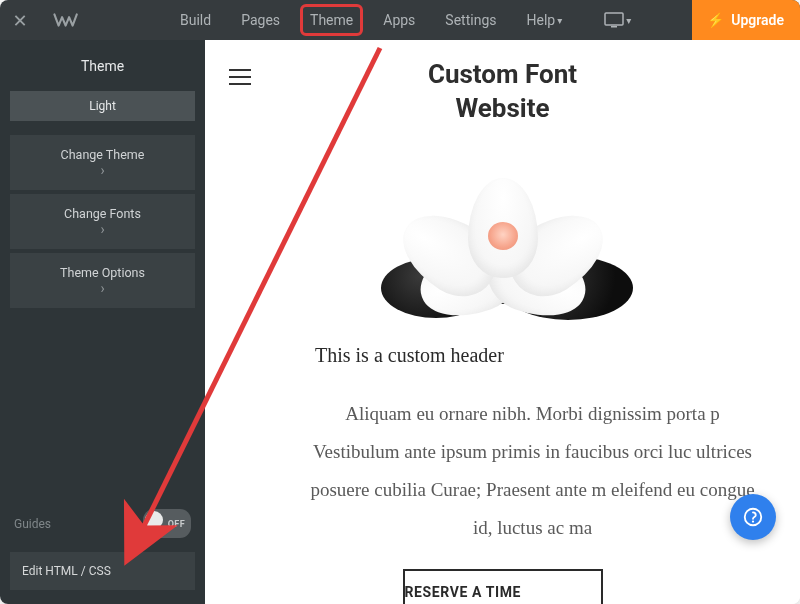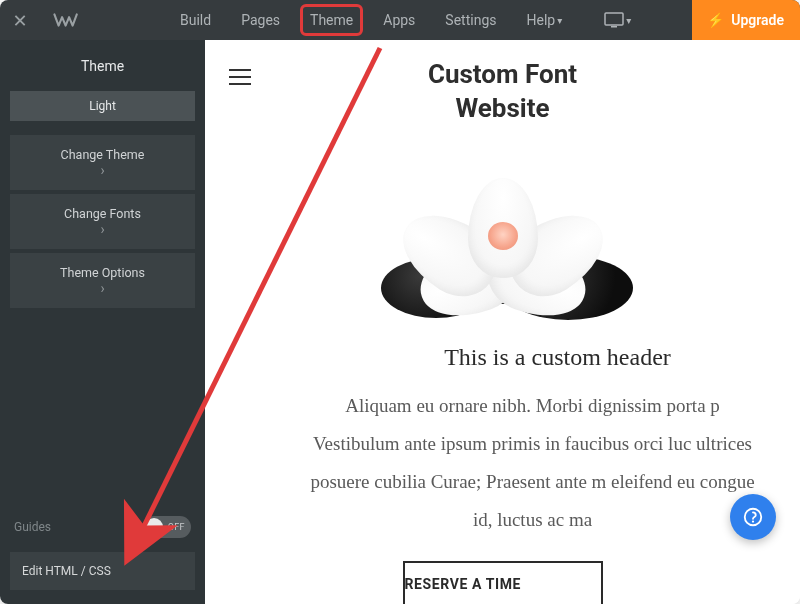--- a/index.html
+++ b/index.html
@@ -27,21 +27,21 @@
   
   .sidebar { width: 205px; background:#2e3538; color:#cfd3d5; display:flex; flex-direction:column; font-size:13px; }
   .side-title { text-align:center; padding:18px 0 16px; color:#e6e8e9; font-size:14px; }
   .tab-toggle { display:flex; margin:1px 10px 14px; }
   .tab-toggle .tab { flex:1; text-align:center; padding:8px 0; background:#3a4144; color:#9aa0a3; cursor:pointer; font-size:12px; }
   .tab-toggle .tab.active { background:#4b5255; color:#e6e8e9; }
   .menu-item { display:flex; align-items:center; justify-content:space-between; padding:12px 14px; margin:0 10px 4px; background:#3a4144; color:#d0d3d5; cursor:pointer; font-size:12.5px;flex-direction:column; }
   .menu-item .arrow { color:#8d9396; font-size:14px; }
   .side-spacer { flex:1; }
   .guides { display:flex; align-items:center; justify-content:space-between; padding:10px 14px; color:#7f8689; font-size:12px; }
-  .switch { width:48px; height:22px; background:#565c5f; border-radius:11px; position:relative; display:flex; align-items:center; justify-content:flex-end; padding-right:6px; color:#c9cccd; font-size:9px; letter-spacing:.4px; }
+  .switch { width:48px; height:29px; background:#565c5f; border-radius:11px; position:relative; display:flex; align-items:center; justify-content:flex-end; padding-right:6px; color:#c9cccd; font-size:9px; letter-spacing:.4px;font-weight:bold; }
   .switch .knob { position:absolute; left:2px; top:2px; width:18px; height:18px; background:#e9eaea; border-radius:50%; }
   .edit-btn { margin:4px 10px 14px; background:#3a4144; color:#d6d8d9; padding:12px 12px; font-size:12px; cursor:pointer; }
 
   
   .canvas { flex:1; background:#fff; position:relative; overflow:hidden; }
   .ham { position:absolute; top:24px; left:24px; cursor:pointer; }
   .ham span { display:block; width:22px; height:2px; background:#333; margin:5px 0; }
   .site-title { text-align:center; margin-top:18px; font-size:26px; font-weight:700; color:#2e2e2e; line-height:1.3; font-family: "Segoe UI", Arial, sans-serif; }
   .hero-img { margin:26px auto 0; width:280px; height:170px; position:relative; }
   .stone { position:absolute; border-radius:50%; background: radial-gradient(circle at 35% 30%, #3a3a3a, #0d0d0d 70%); }
@@ -49,21 +49,21 @@
   .stone.b { width:130px; height:64px; right:10px; bottom:2px; }
   .stone.c { width:96px; height:50px; left:90px; bottom:18px; }
   .flower { position:absolute; left:50%; top:18px; transform:translateX(-50%); width:190px; height:140px; }
   .petal { position:absolute; width:70px; height:100px; background: radial-gradient(ellipse at 50% 20%, #ffffff 0%, #f7f7f7 60%, #eeeeee 100%); border-radius:50% 50% 48% 48% / 62% 62% 40% 40%; box-shadow: inset 0 -6px 10px rgba(0,0,0,.05); }
   .petal.p1 { left:60px; top:8px; }
   .petal.p2 { left:6px; top:34px; transform:rotate(-58deg); }
   .petal.p3 { right:6px; top:34px; transform:rotate(58deg); }
   .petal.p4 { left:26px; top:60px; transform:rotate(-110deg); }
   .petal.p5 { right:26px; top:60px; transform:rotate(110deg); }
   .center { position:absolute; left:50%; top:52px; transform:translateX(-50%); width:30px; height:28px; background: radial-gradient(circle at 50% 45%, #ffd3c3 0%, #f6a38a 60%, #e98c72 100%); border-radius:50%; }
-  .header-line { margin:22px 0 16px 110px; font-size:24px; color:#2a2a2a; font-family: Georgia, serif; text-align: center; }
+  .header-line { margin:22px 0 28px 110px; font-size:20px; color:#2a2a2a; font-family: Georgia, serif; }
   .para { margin:0 40px 0 100px; text-align:center; color:#5a5a5a; font-size:19px; line-height:2.0; font-family: Georgia, serif; }
   .cta { margin:22px auto 0; width:200px; text-align:left; padding:13px 0; border:2px solid #2a2a2a; font-weight:700; letter-spacing:.6px; font-size:14px; color:#2a2a2a; cursor:pointer; }
 
   
   .anno { position:absolute; left:0; top:0; width:800px; height:604px; pointer-events:none; }
 
   
   .help-bubble { position:absolute; right:24px; bottom:64px; width:46px; height:46px; border-radius:50%; background:#2f80ed; display:flex; align-items:center; justify-content:center; color:#fff; box-shadow:0 3px 10px rgba(0,0,0,.25); cursor:pointer; }
   .help-bubble svg { width:22px; height:22px; }
 </style>

